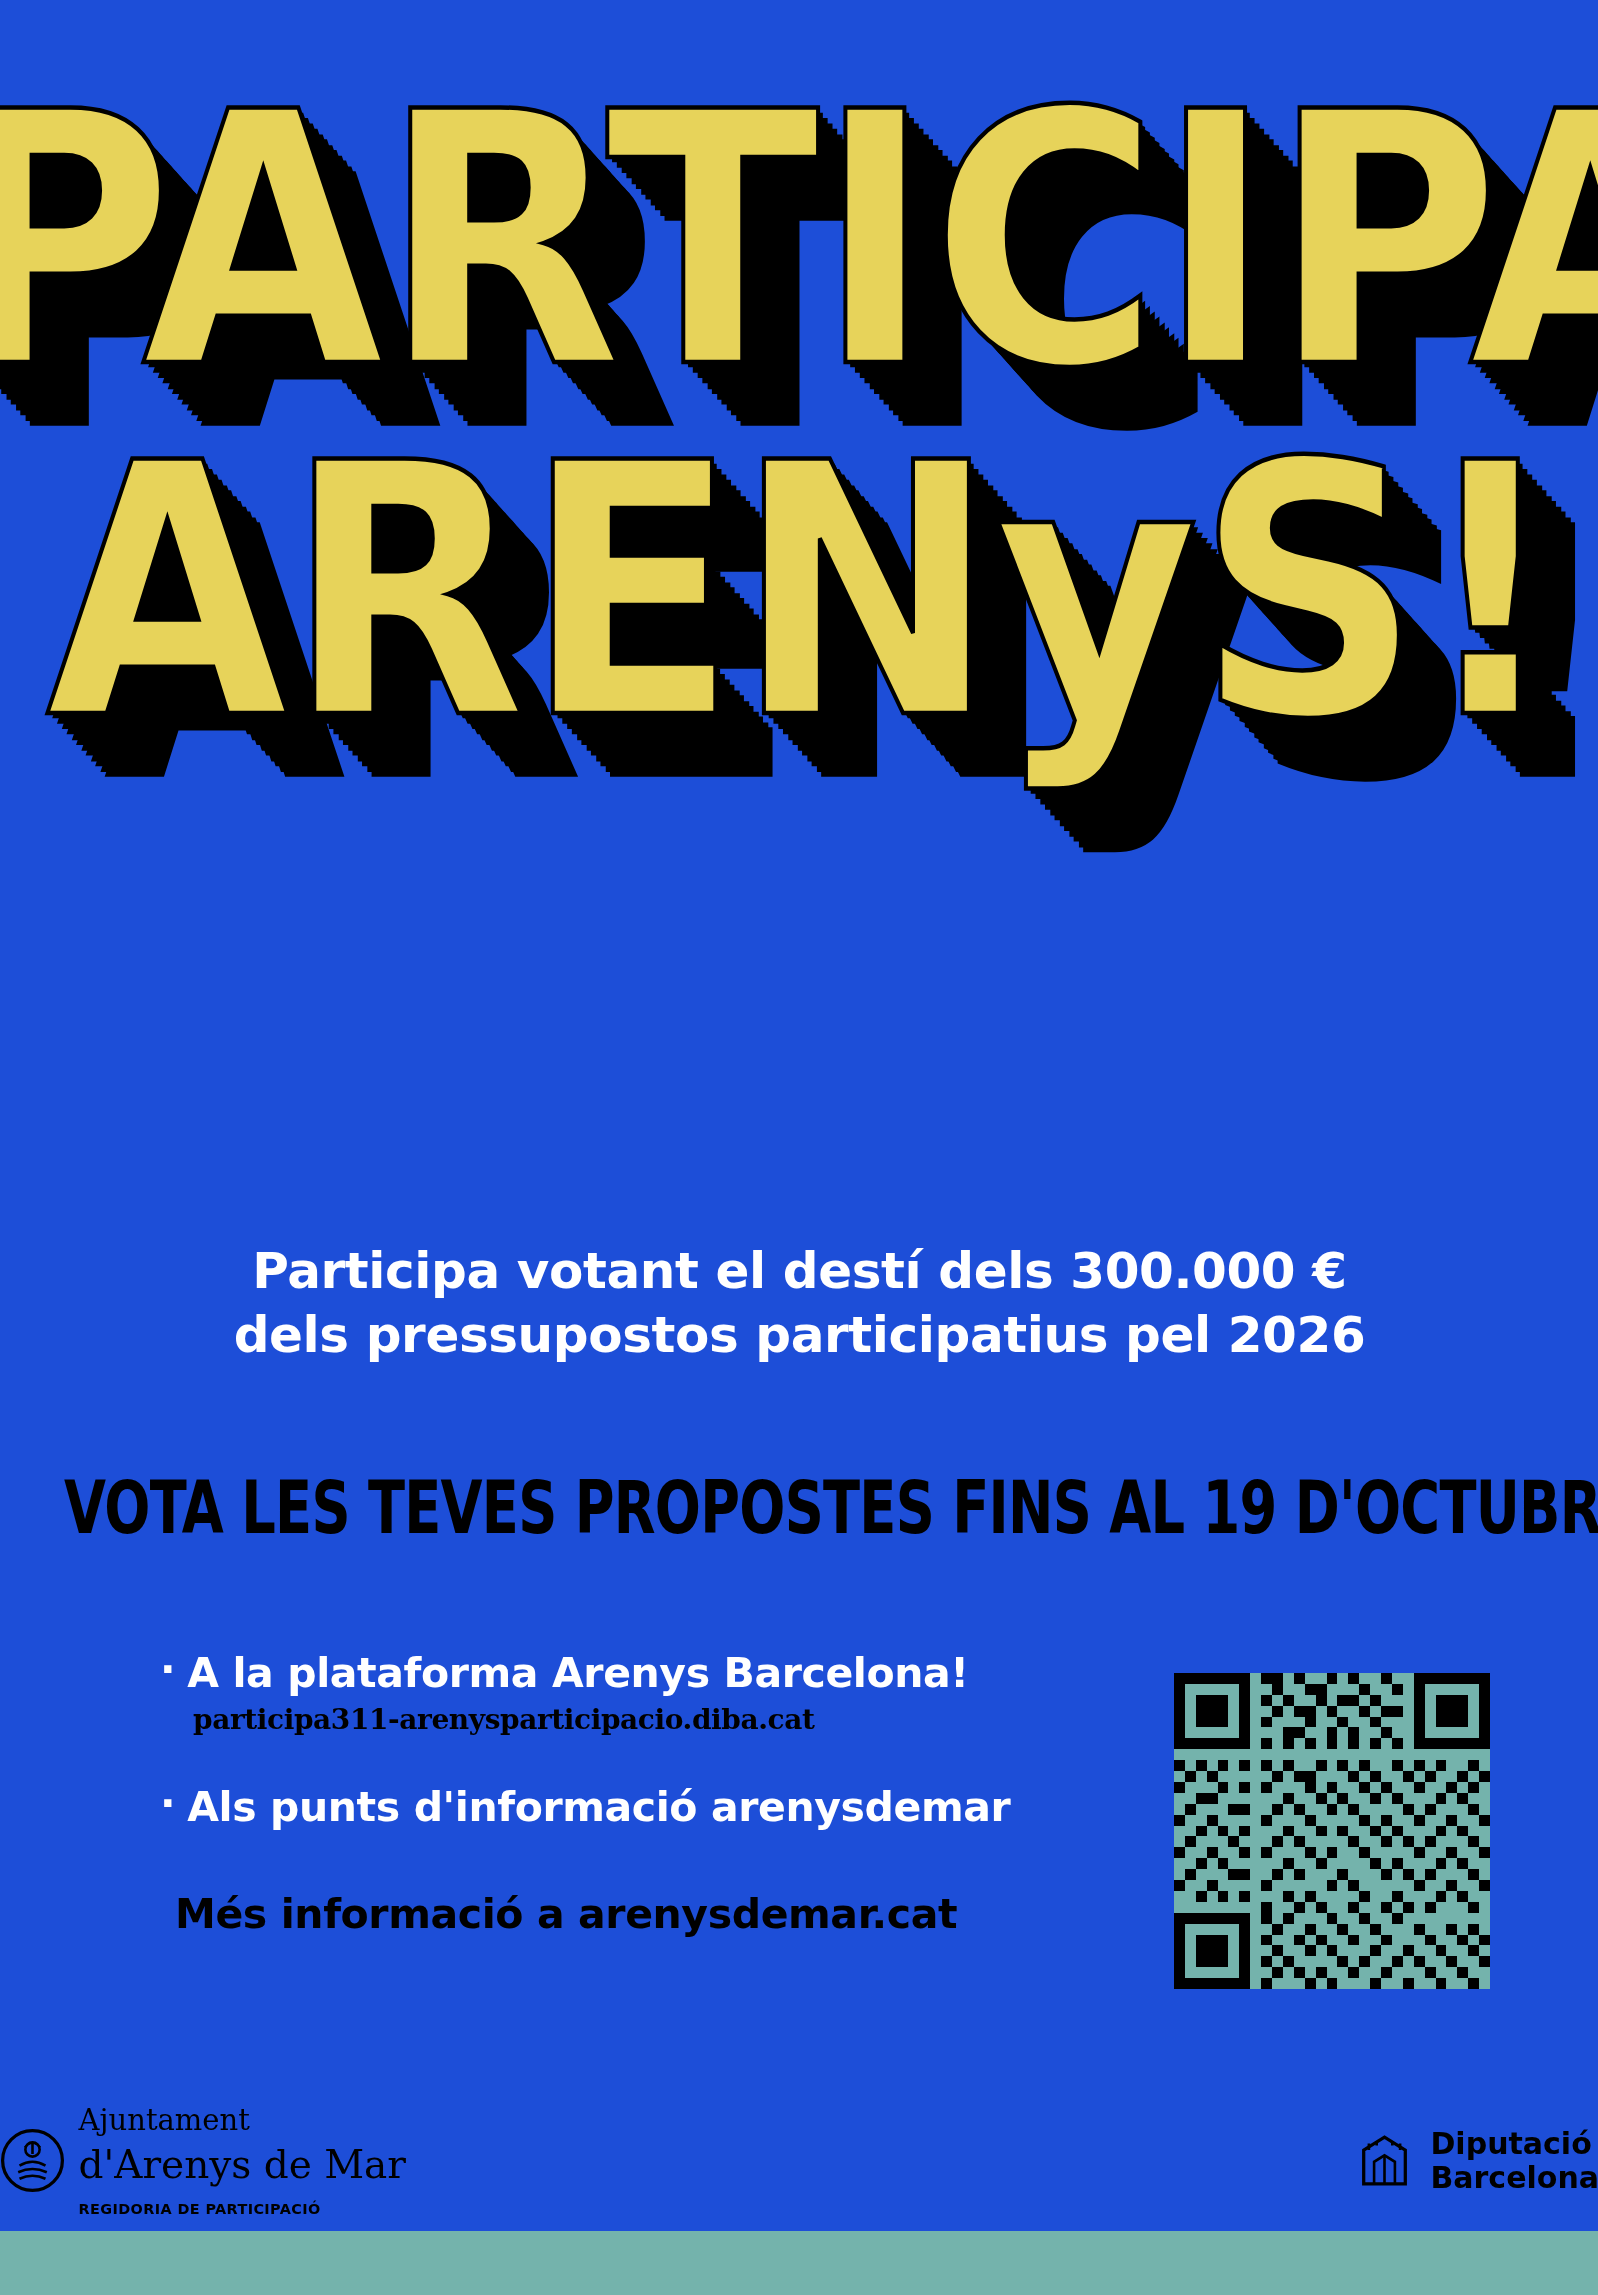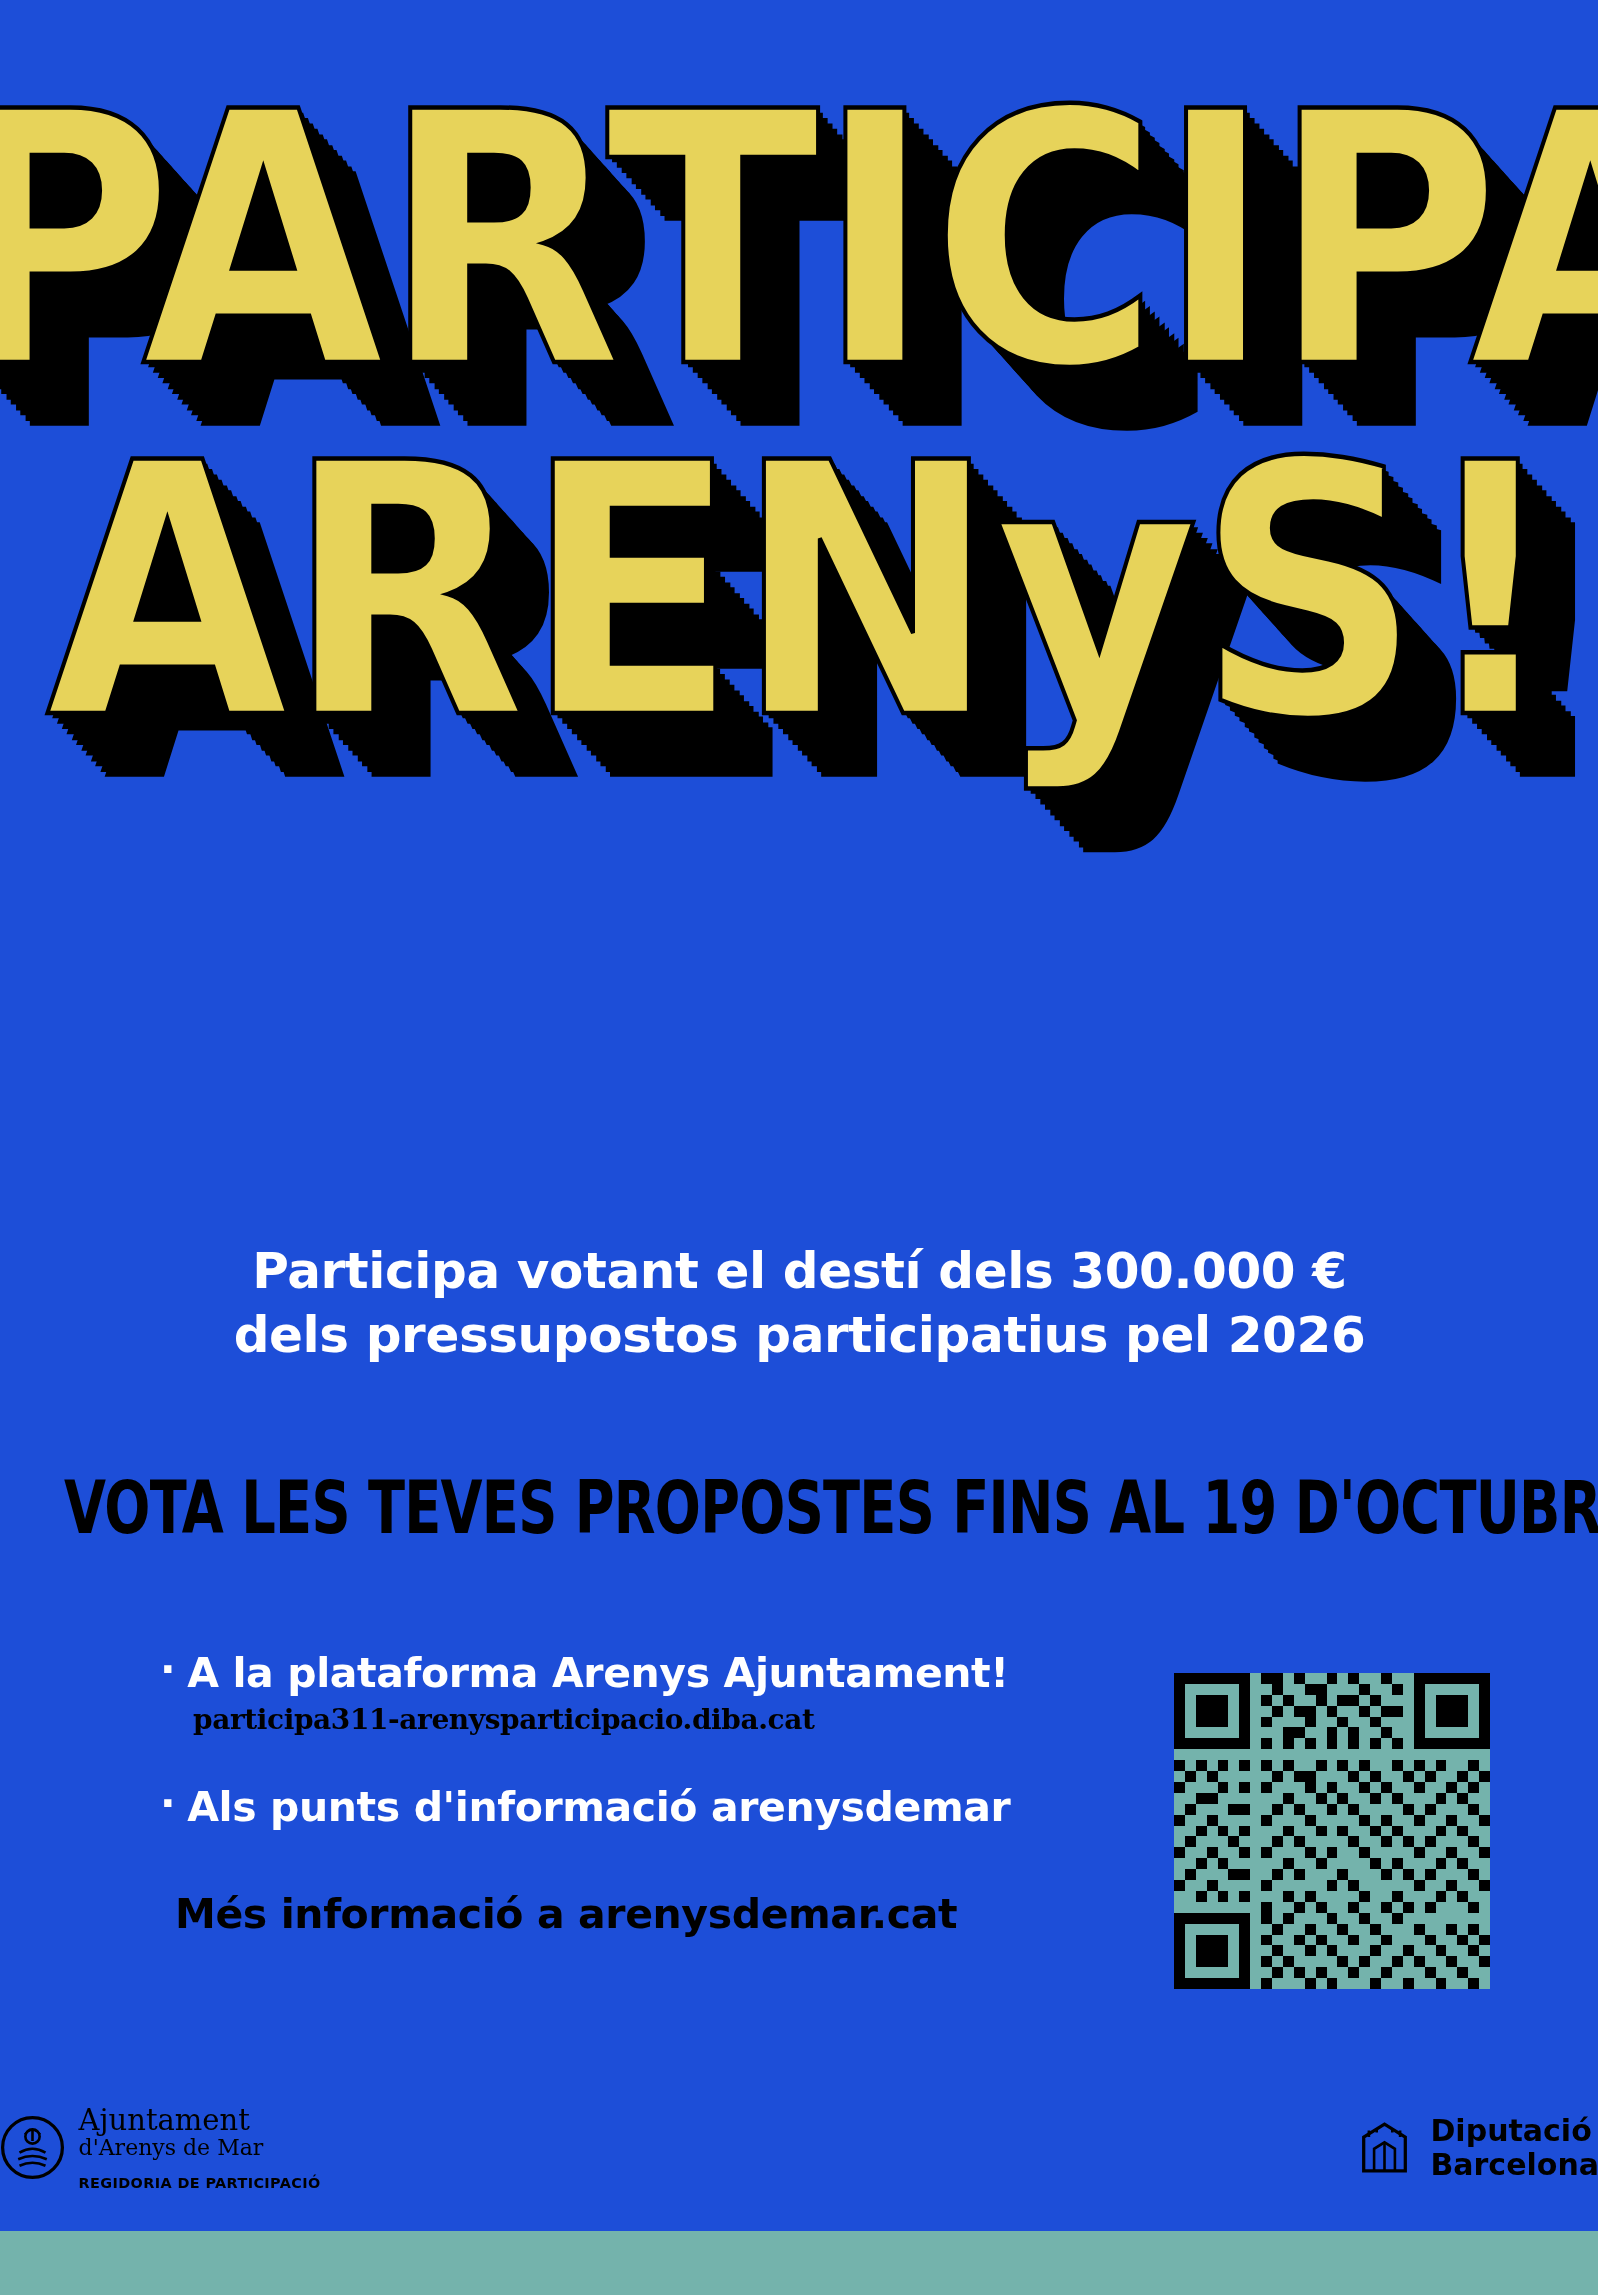--- a/index.html
+++ b/index.html
@@ -196,21 +196,21 @@
     height: 65px;
     flex: 0 0 auto;
   }
 
   .logo-text-a {
     font-family: "DejaVu Serif", serif;
     color: #000;
     line-height: 1.12;
   }
   .logo-text-a .l1 { font-size: 29px; }
-  .logo-text-a .l2 { font-size: 22px; }
+  .logo-text-a .l2 { font-size: 39px; margin-top: 7px; }
   .logo-text-a .l3 {
     font-family: "DejaVu Sans", sans-serif;
     font-weight: bold;
     font-size: 14.4px;
     letter-spacing: 0.4px;
     margin-top: 14px;
   }
 
   .logo-text-b {
     font-family: "DejaVu Sans", sans-serif;
@@ -246,21 +246,21 @@
   <div class="subtitle">
     <span class="line">Participa votant el destí dels 300.000 €</span>
     <span class="line">dels pressupostos participatius pel 2026</span>
   </div>
 
   <div class="deadline">VOTA LES TEVES PROPOSTES FINS AL 19 D'OCTUBRE</div>
 
   <div class="info">
     <div class="bullet bullet-1">
       <span class="dot">·</span>
-      <span>A la plataforma Arenys Ajuntament!</span>
+      <span>A la plataforma Arenys Barcelona!</span>
     </div>
     <div class="url">participa311-arenysparticipacio.diba.cat</div>
 
     <div class="bullet bullet-2">
       <span class="dot">·</span>
       <span>Als punts d'informació arenysdemar</span>
     </div>
 
     <div class="more-info">Més informació a arenysdemar.cat</div>
   </div>

